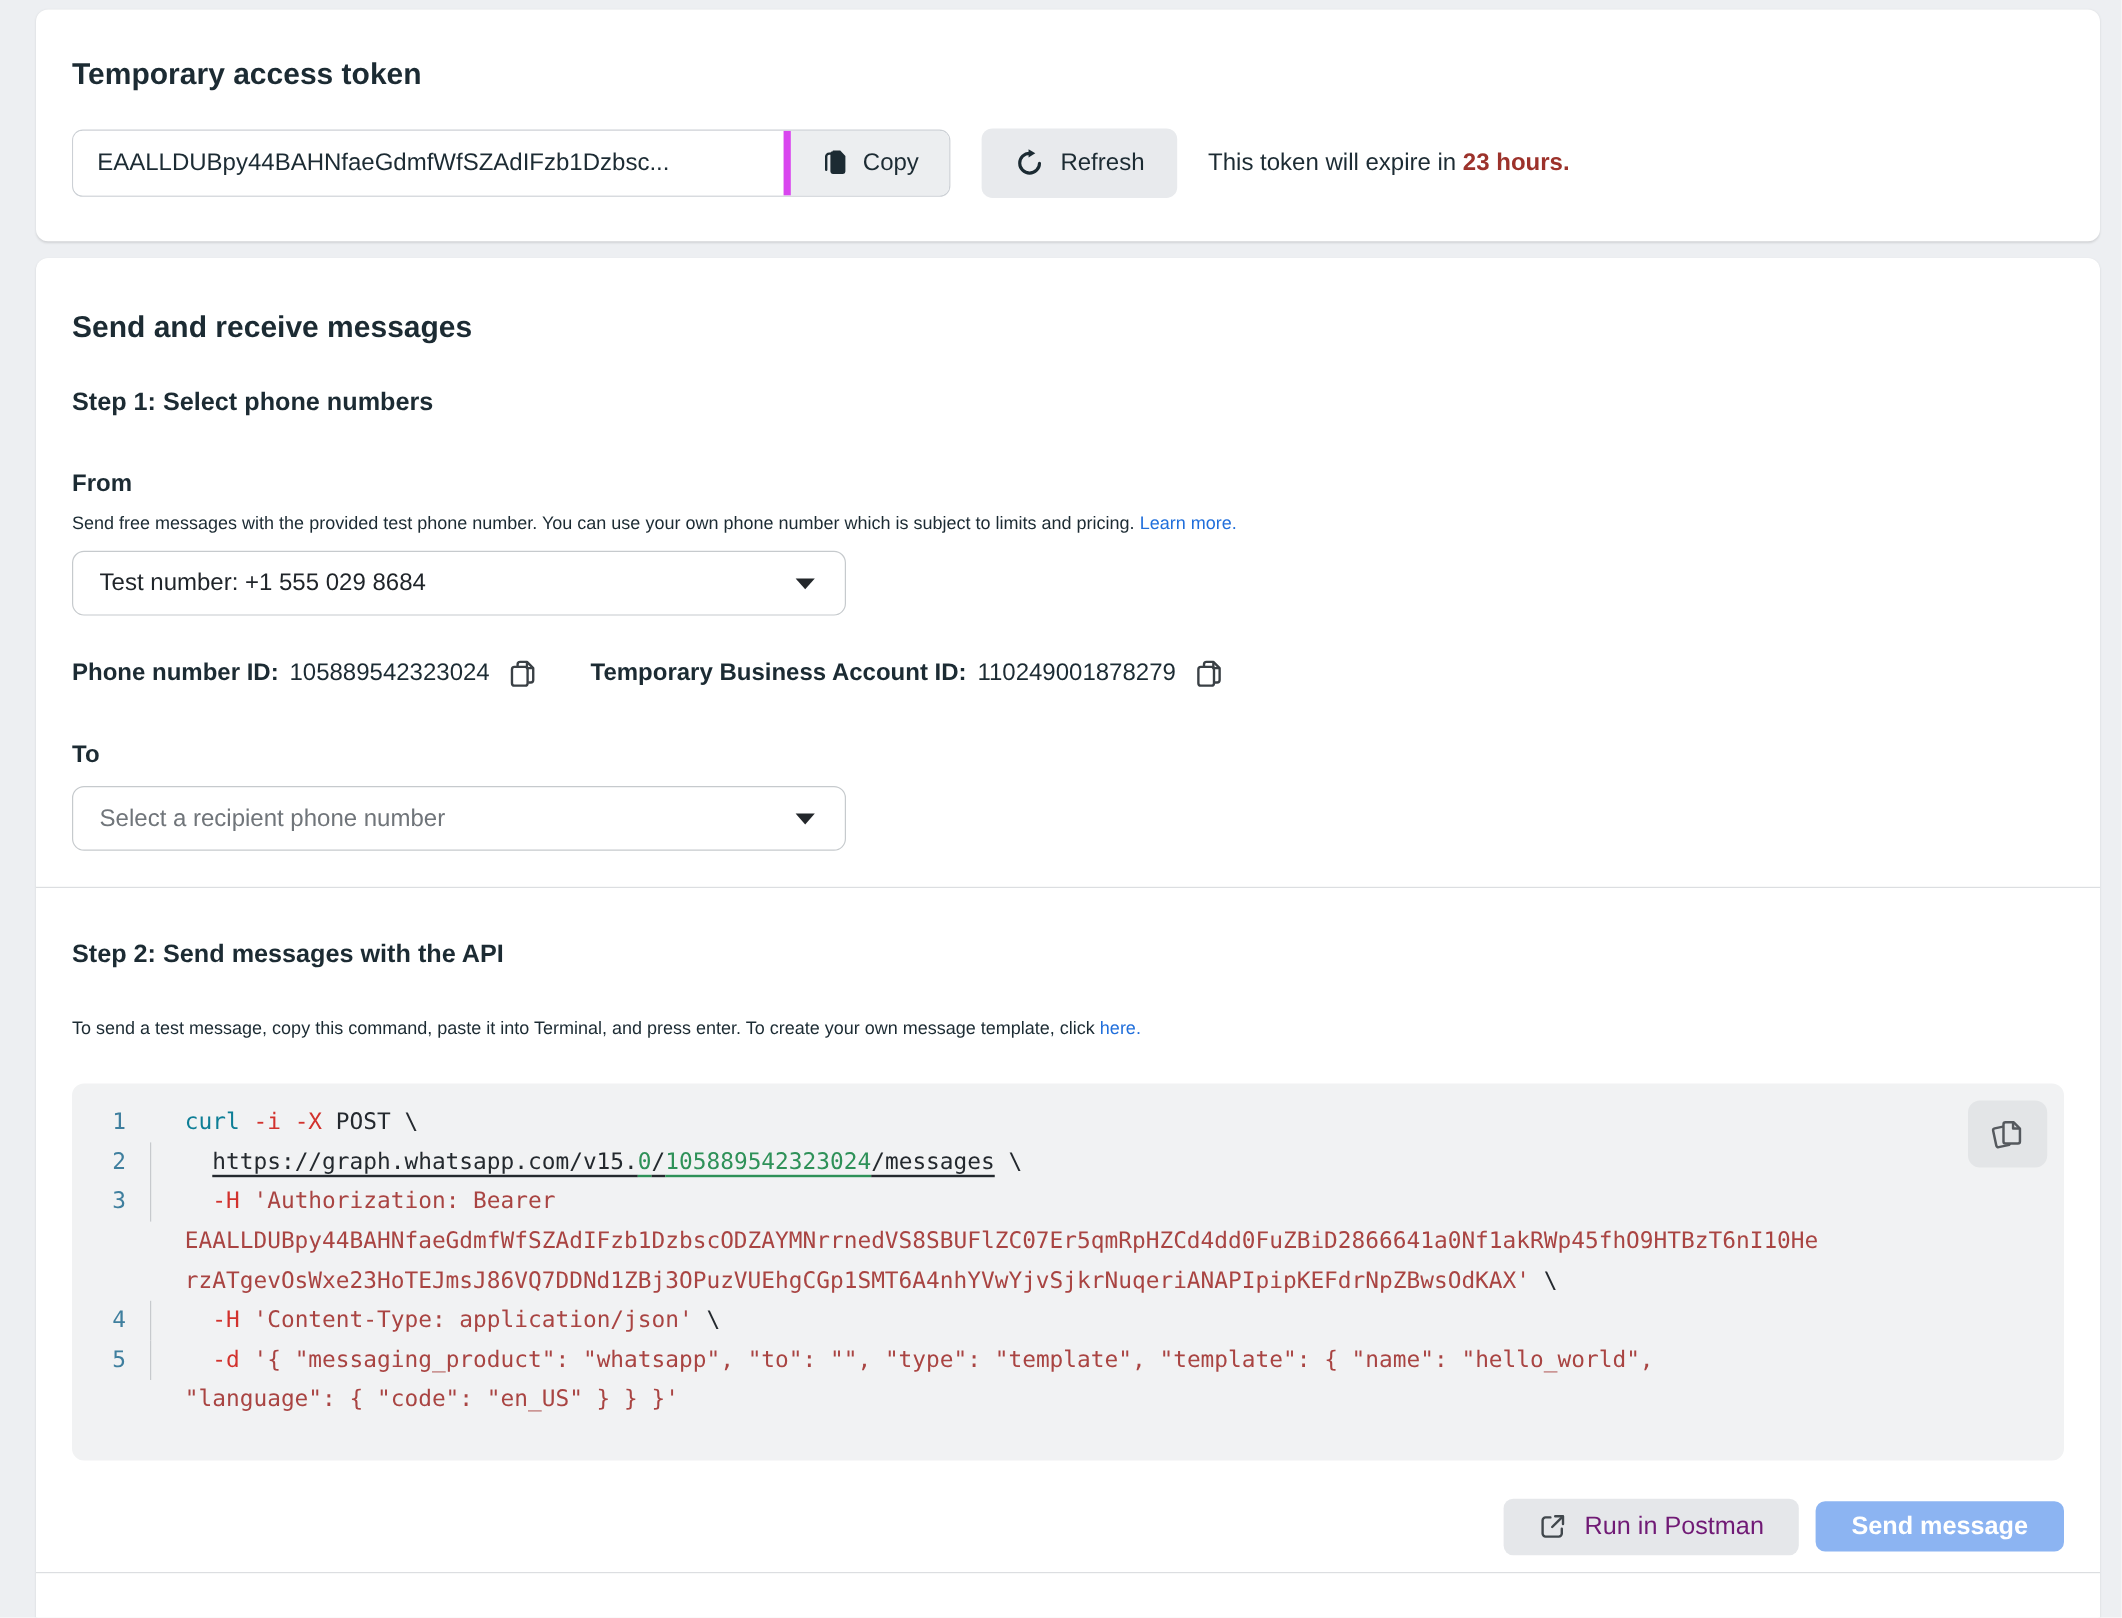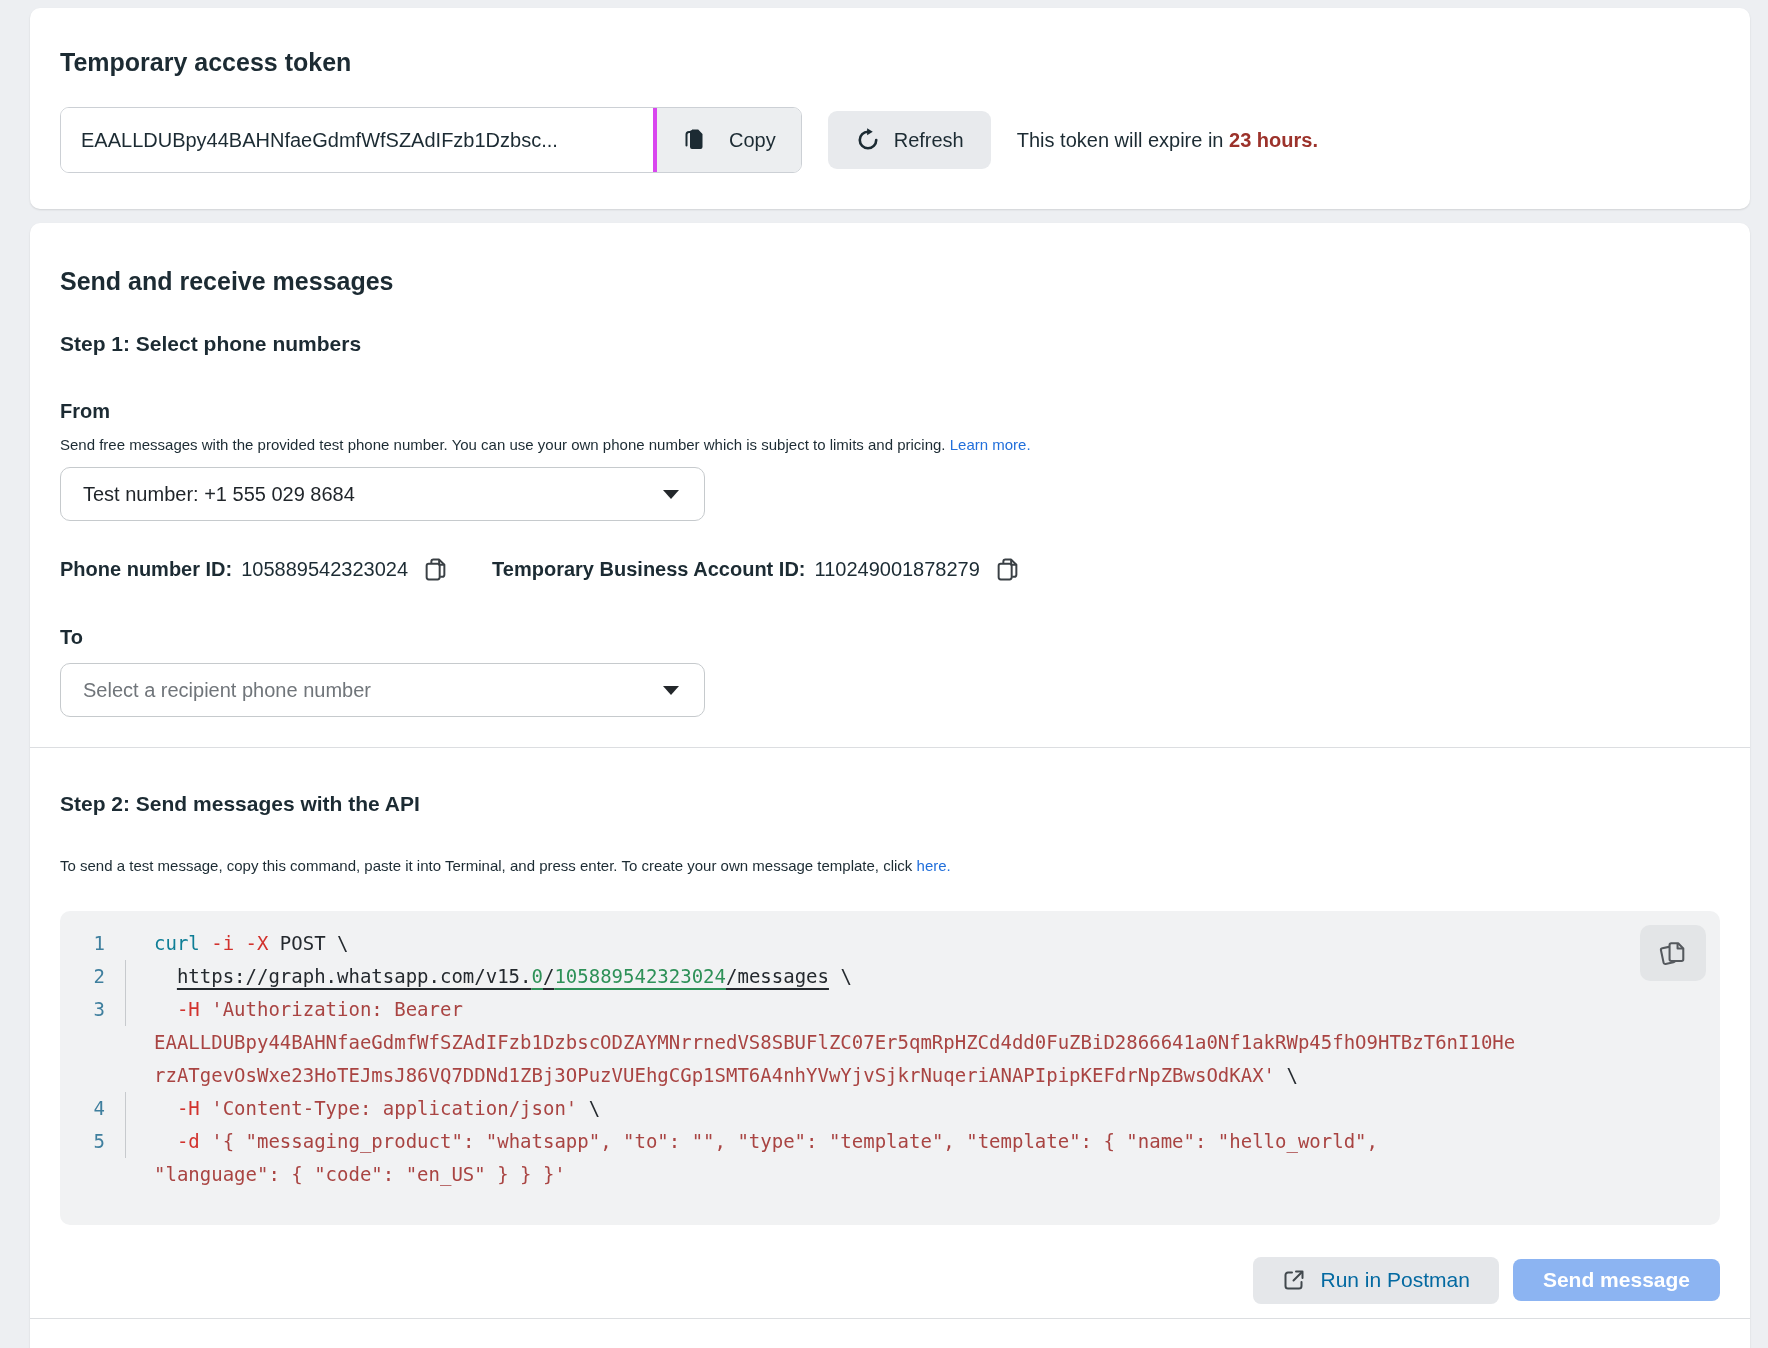--- a/index.html
+++ b/index.html
@@ -20,30 +20,30 @@
   h2 { font-size:25px; font-weight:700; margin:0; }
   h3 { font-size:21px; font-weight:700; margin:0; }
   h4 { font-size:20px; font-weight:700; margin:0; }
   .h-step1 { margin-top:36px; }
   .h-from  { margin-top:44px; }
   .h-to    { margin-top:44px; }
   .h-step2 { margin-top:44px; }
 
   
   .token-row { display:flex; align-items:center; margin-top:30px; }
-  .token-group { display:flex; height:66px; border:1px solid #ccd0d5; border-radius:9px; overflow:hidden; background:#fff; }
+  .token-group { display:flex; height:56px; border:1px solid #ccd0d5; border-radius:9px; overflow:hidden; background:#fff; }
   .token-input {
     width:592px; border:none; outline:none; padding:0 20px;
     font-size:20px; color:#1c2b33; background:#fff;
     font-family:"Liberation Sans","DejaVu Sans",sans-serif;
     text-overflow:ellipsis;
   }
   .copy-btn {
-    display:flex; align-items:center; gap:23px; padding:0 25px;
-    background:#eceef0; border:none; border-left:4px solid #d946ef;
+    display:flex; align-items:center; gap:11px; padding:0 25px;
+    background:#eceef0; border:none; border-left:6px solid #d946ef;
     font-size:20px; color:#1c2b33; cursor:pointer;
     font-family:inherit;
   }
   .refresh-btn {
     display:flex; align-items:center; gap:13px; height:58px; padding:0 27px;
     margin-left:26px; background:#e8eaed; border:none; border-radius:9px;
     font-size:20px; color:#1c2b33; cursor:pointer; font-family:inherit;
   }
   .expire { margin:0 0 0 26px; font-size:20px; }
   .expire strong { color:var(--expire-red,#9c322b); font-weight:700; }
@@ -103,21 +103,21 @@
   .tk-ug  { color:var(--code-green,#2e9158); }
   .code-copy {
     position:absolute; top:14px; right:14px; width:66px; height:56px;
     background:#e3e5e7; border:none; border-radius:10px;
     display:flex; align-items:center; justify-content:center; cursor:pointer;
   }
 
   .actions { display:flex; justify-content:flex-end; align-items:center; gap:14px; margin-top:32px; }
   .btn-gray {
     display:flex; align-items:center; gap:15px; height:47px; padding:0 29px;
-    background:#e5e7ea; color:#0369a1; border:none; border-radius:8px;
+    background:#e5e7ea; color:#701a75; border:none; border-radius:8px;
     font-size:21px; cursor:pointer; font-family:inherit;
   }
   .btn-blue {
     height:42px; padding:0 30px;
     background:var(--send-button-blue,#8cb4f2); color:#fff; font-weight:700;
     border:none; border-radius:8px; font-size:21px; font-family:inherit;
   }
 </style>
 </head>
 <body>

